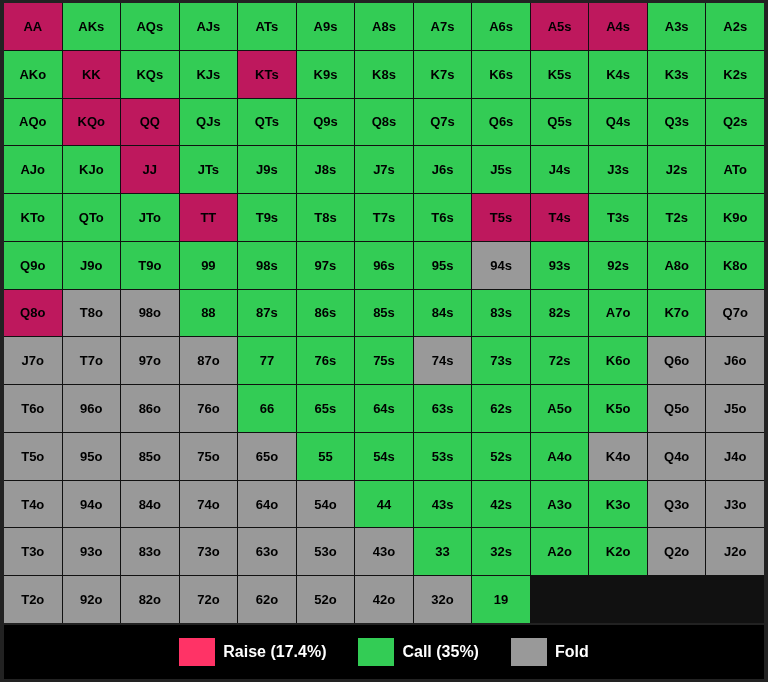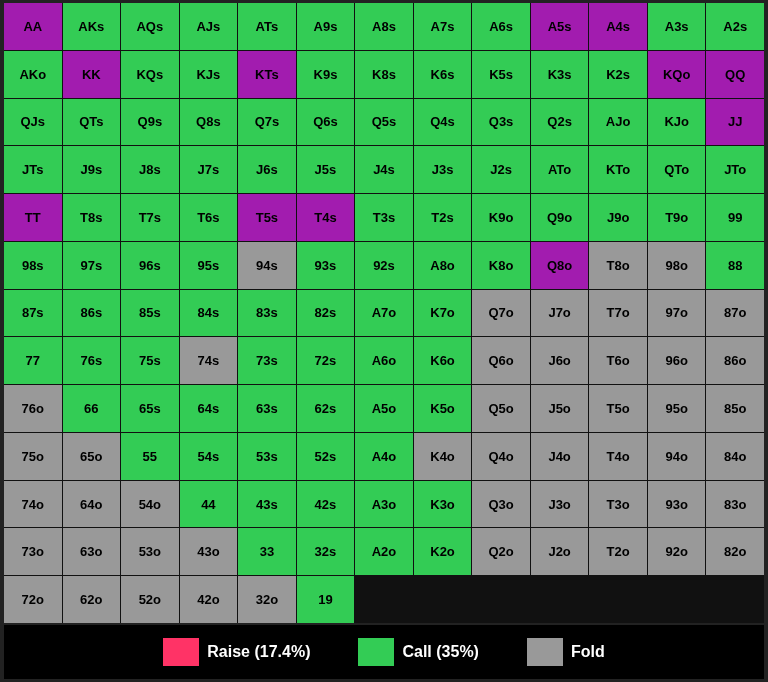--- a/index.html
+++ b/index.html
@@ -23,29 +23,29 @@
     }
     .cell {
       display: flex;
       align-items: center;
       justify-content: center;
       font-size: 13px;
       font-weight: bold;
       color: #000;
       cursor: pointer;
     }
-    .cell.raise { background: #a21caf; }
+    .cell.raise { background: #be185d; }
     .cell.call  { background: #33cc55; }
     .cell.fold  { background: #999; }
 
     #legend {
       display: flex;
       align-items: center;
       justify-content: center;
-      gap: 48px;
+      gap: 32px;
       width: 760px;
       height: 54px;
       background: #000;
       margin-top: 2px;
     }
     .legend-item {
       display: flex;
       align-items: center;
       gap: 8px;
     }
@@ -76,24 +76,27 @@
     <div class="cell raise">A4s</div>
     <div class="cell call">A3s</div>
     <div class="cell call">A2s</div>
     <div class="cell call">AKo</div>
     <div class="cell raise">KK</div>
     <div class="cell call">KQs</div>
     <div class="cell call">KJs</div>
     <div class="cell raise">KTs</div>
     <div class="cell call">K9s</div>
     <div class="cell call">K8s</div>
+    <div class="cell call">K7s</div>
     <div class="cell call">K6s</div>
     <div class="cell call">K5s</div>
+    <div class="cell call">K4s</div>
     <div class="cell call">K3s</div>
     <div class="cell call">K2s</div>
+    <div class="cell call">AQo</div>
     <div class="cell raise">KQo</div>
     <div class="cell raise">QQ</div>
     <div class="cell call">QJs</div>
     <div class="cell call">QTs</div>
     <div class="cell call">Q9s</div>
     <div class="cell call">Q8s</div>
     <div class="cell call">Q7s</div>
     <div class="cell call">Q6s</div>
     <div class="cell call">Q5s</div>
     <div class="cell call">Q4s</div>
@@ -109,20 +112,21 @@
     <div class="cell call">J6s</div>
     <div class="cell call">J5s</div>
     <div class="cell call">J4s</div>
     <div class="cell call">J3s</div>
     <div class="cell call">J2s</div>
     <div class="cell call">ATo</div>
     <div class="cell call">KTo</div>
     <div class="cell call">QTo</div>
     <div class="cell call">JTo</div>
     <div class="cell raise">TT</div>
+    <div class="cell call">T9s</div>
     <div class="cell call">T8s</div>
     <div class="cell call">T7s</div>
     <div class="cell call">T6s</div>
     <div class="cell raise">T5s</div>
     <div class="cell raise">T4s</div>
     <div class="cell call">T3s</div>
     <div class="cell call">T2s</div>
     <div class="cell call">K9o</div>
     <div class="cell call">Q9o</div>
     <div class="cell call">J9o</div>
@@ -153,21 +157,20 @@
     <div class="cell fold">J7o</div>
     <div class="cell fold">T7o</div>
     <div class="cell fold">97o</div>
     <div class="cell fold">87o</div>
     <div class="cell call">77</div>
     <div class="cell call">76s</div>
     <div class="cell call">75s</div>
     <div class="cell fold">74s</div>
     <div class="cell call">73s</div>
     <div class="cell call">72s</div>
-    <div class="cell call">A6o</div>
     <div class="cell call">K6o</div>
     <div class="cell fold">Q6o</div>
     <div class="cell fold">J6o</div>
     <div class="cell fold">T6o</div>
     <div class="cell fold">96o</div>
     <div class="cell fold">86o</div>
     <div class="cell fold">76o</div>
     <div class="cell call">66</div>
     <div class="cell call">65s</div>
     <div class="cell call">64s</div>

